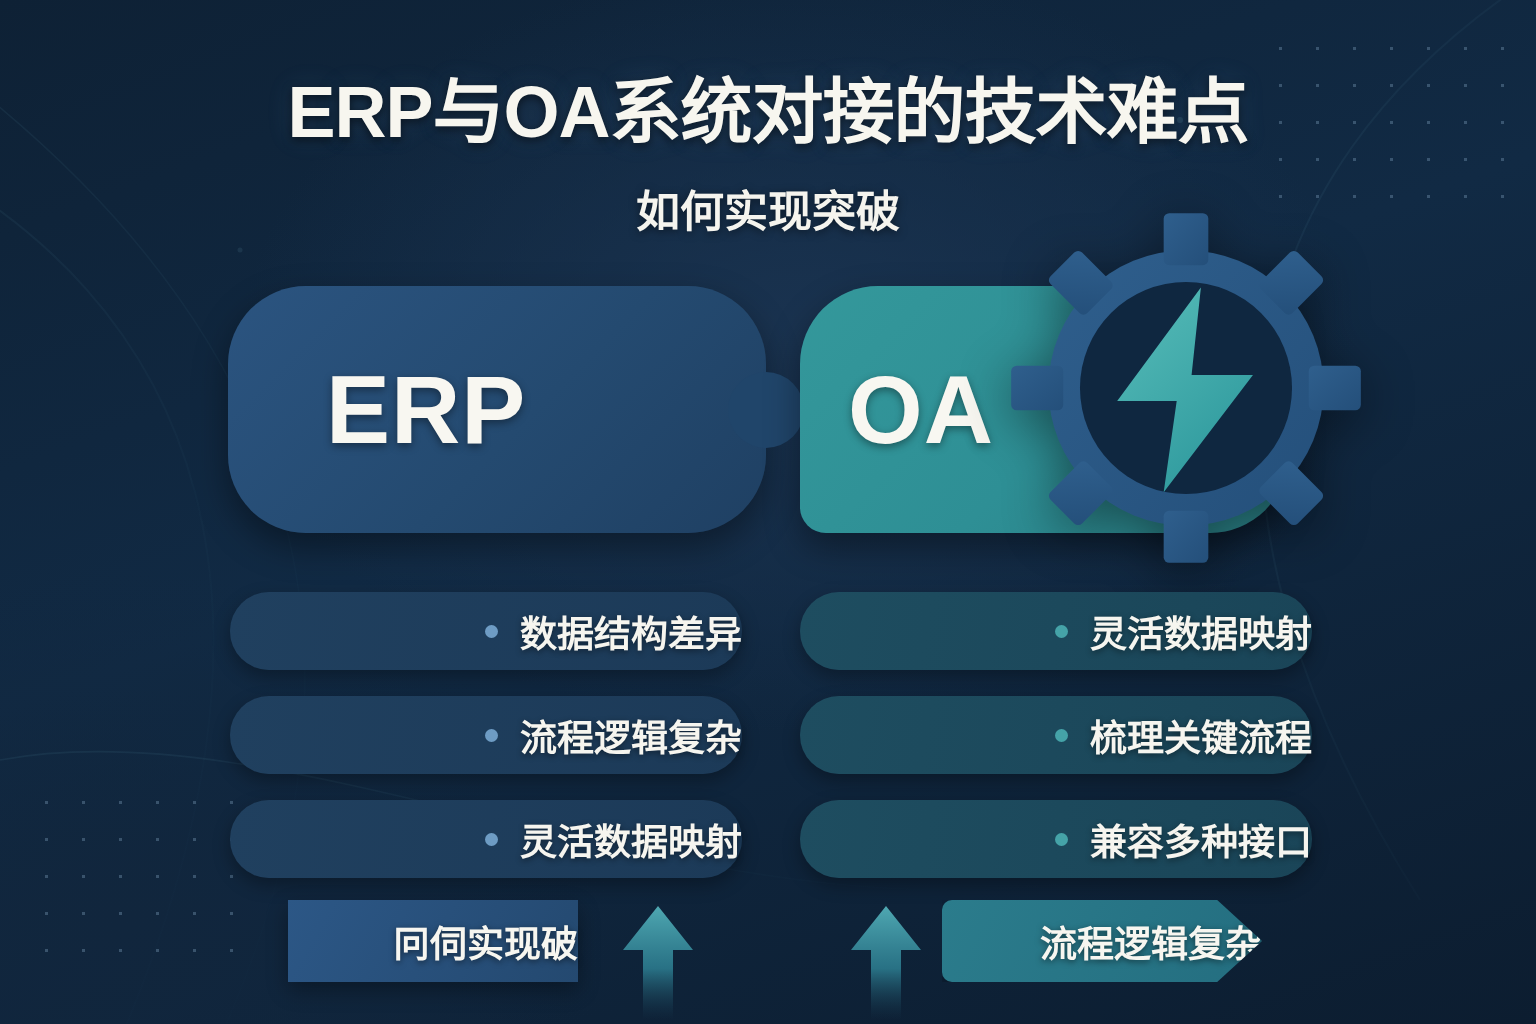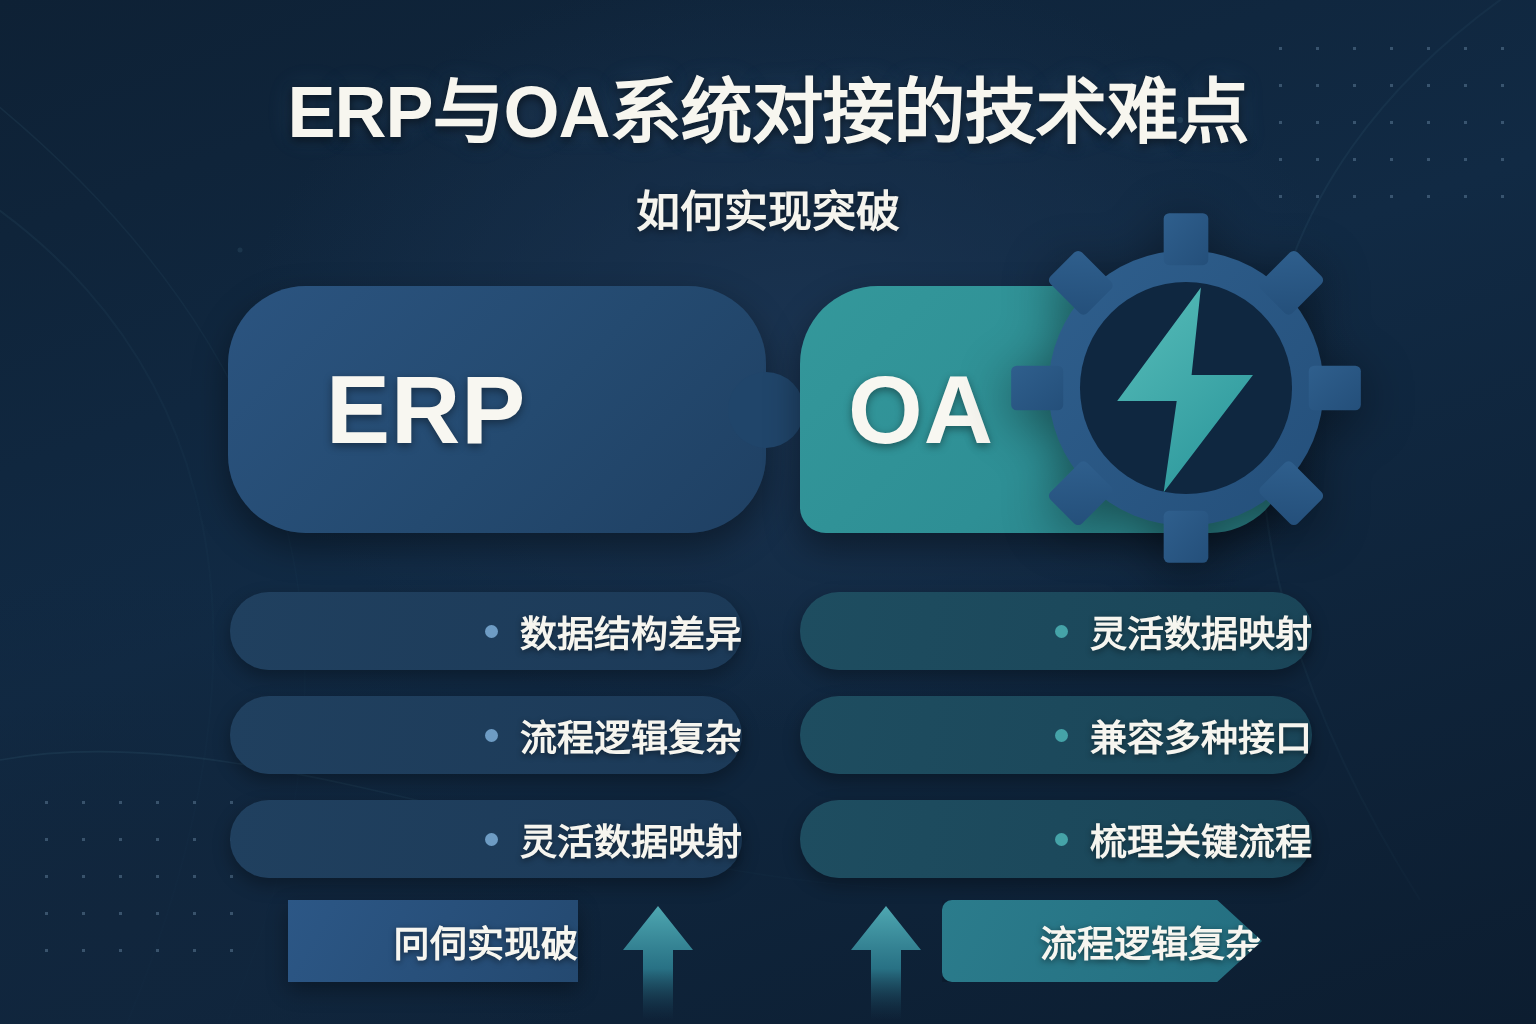--- a/index.html
+++ b/index.html
@@ -276,25 +276,25 @@
       </div>
     </div>
 
     <div class="col right">
       <div class="pill">
         <span class="dot"></span>
         <span class="pill-text">灵活数据映射</span>
       </div>
       <div class="pill">
         <span class="dot"></span>
+        <span class="pill-text">梳理关键流程</span>
+      </div>
+      <div class="pill">
+        <span class="dot"></span>
         <span class="pill-text">兼容多种接口</span>
-      </div>
-      <div class="pill">
-        <span class="dot"></span>
-        <span class="pill-text">梳理关键流程</span>
       </div>
     </div>
 
   </div>
 
   <div class="bottom">
 
     <div class="banner left-banner">
       <span class="banner-text">冋伺实现破</span>
     </div>

